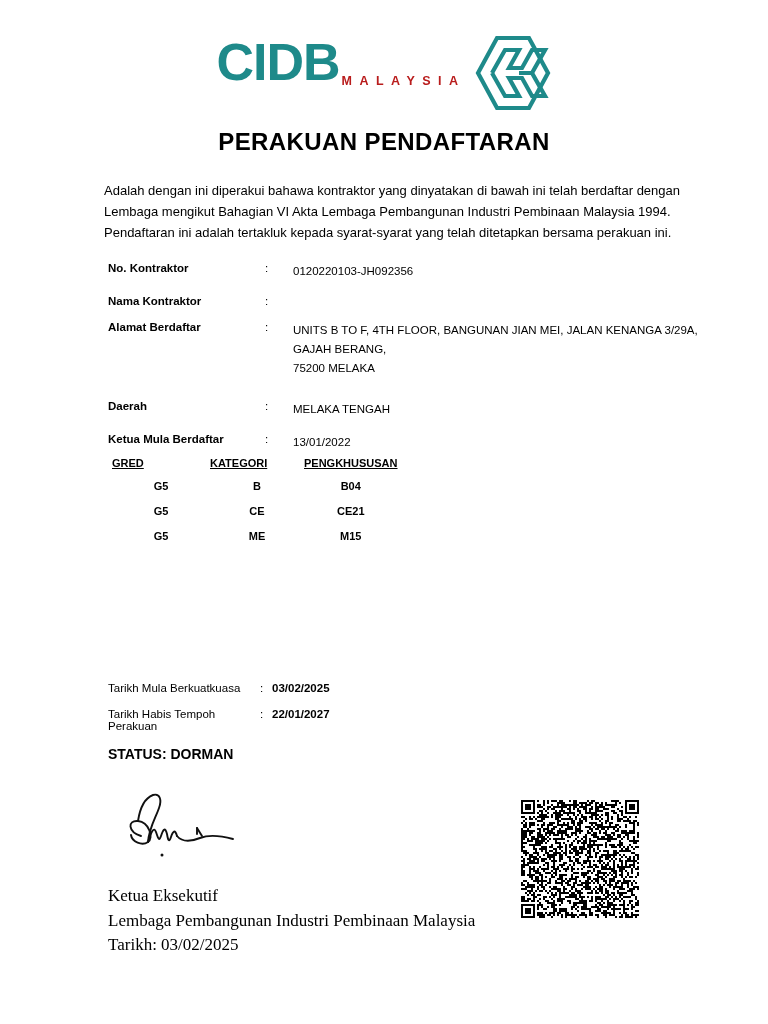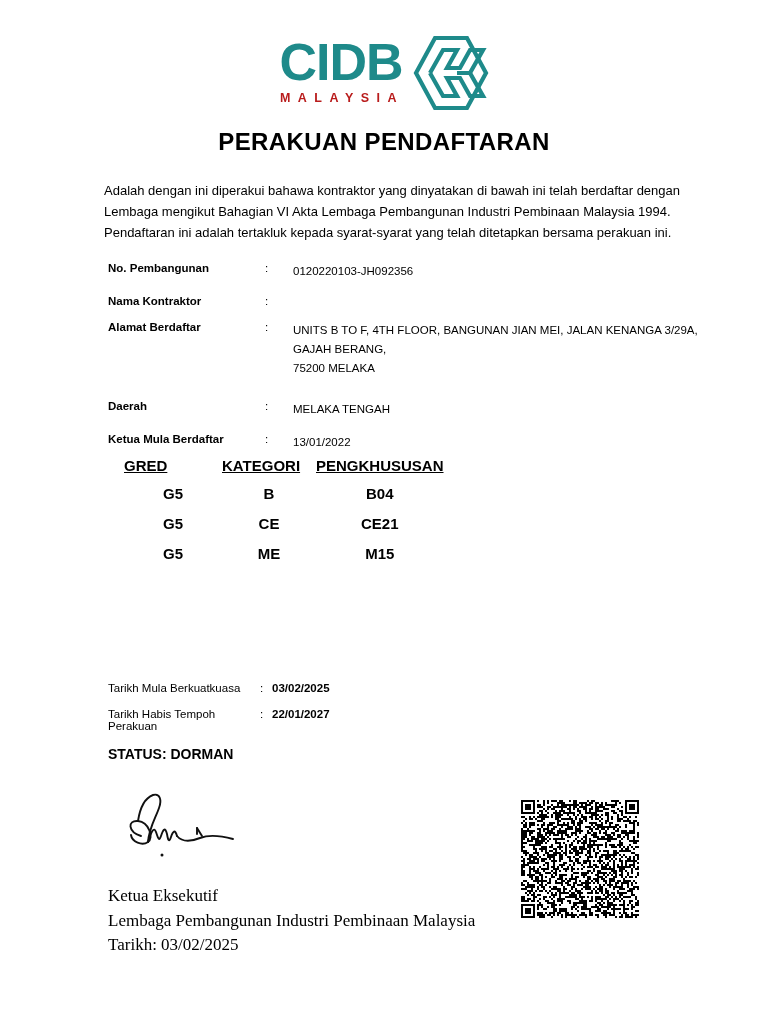--- a/index.html
+++ b/index.html
@@ -26,22 +26,22 @@
     justify-content: center;
     align-items: flex-start;
   }
   .logo-inner {
     display: flex;
     align-items: flex-start;
     gap: 6px;
   }
   .logo-text-col {
     display: flex;
-    flex-direction: column;
-    align-items: center;
+    flex-direction: row;
+    align-items: flex-end;
     padding-top: 2px;
   }
   .logo-cidb {
     font-family: "Liberation Sans", sans-serif;
     font-size: 52px;
     font-weight: bold;
     line-height: 52px;
     letter-spacing: -1px;
     color: #1e8a8a;
   }
@@ -108,23 +108,23 @@
     flex: 1;
     white-space: pre-line;
     line-height: 19px;
   }
   .frow.addr { margin-bottom: 22px; }
   .frow.daerah { margin-bottom: 14px; }
 
   
   .gtable {
     position: absolute;
-    left: 124px;
+    left: 112px;
     top: 457px;
-    font-size: 15px;
+    font-size: 11px;
   }
   .gtable table { border-collapse: collapse; }
   .gtable th {
     text-align: left;
     font-weight: bold;
     text-decoration: underline;
     padding: 0 0 11px 0;
   }
   .gtable td {
     text-align: center;
@@ -208,21 +208,21 @@
 
 <div class="intro">
   <div>Adalah dengan ini diperakui bahawa kontraktor yang dinyatakan di bawah ini telah berdaftar dengan</div>
   <div>Lembaga mengikut Bahagian VI Akta Lembaga Pembangunan Industri Pembinaan Malaysia 1994.</div>
   <div>Pendaftaran ini adalah tertakluk kepada syarat-syarat yang telah ditetapkan bersama perakuan ini.</div>
 </div>
 
 <div class="fields">
 
   <div class="frow">
-    <div class="lab">No. Pembangunan</div>
+    <div class="lab">No. Kontraktor</div>
     <div class="colon">:</div>
     <div class="val">0120220103-JH092356</div>
   </div>
 
   <div class="frow">
     <div class="lab">Nama Kontraktor</div>
     <div class="colon">:</div>
   </div>
 
   <div class="frow addr">

